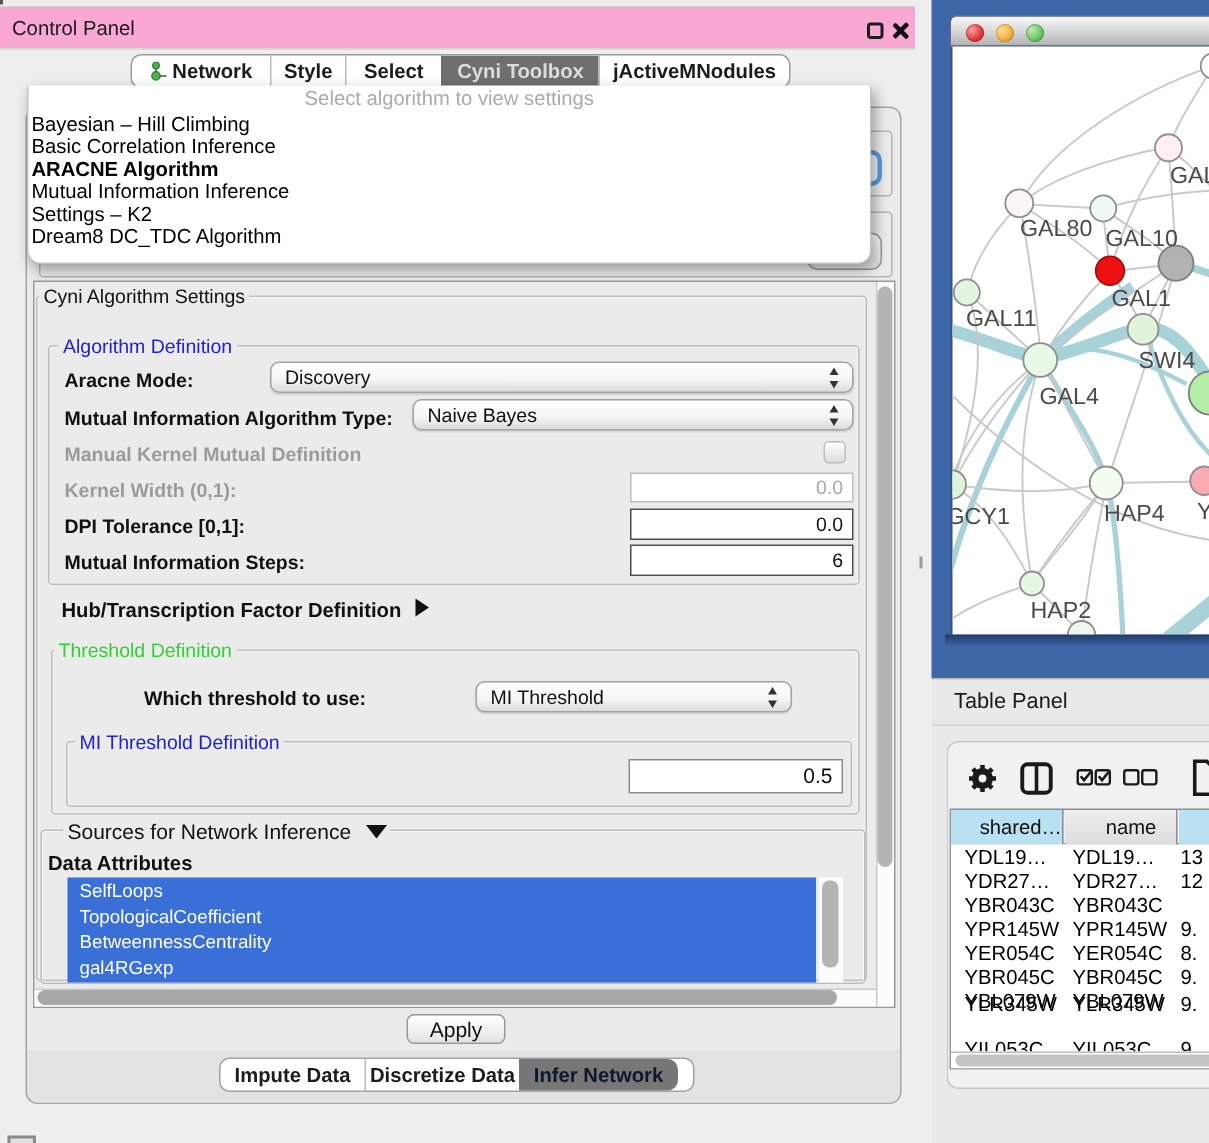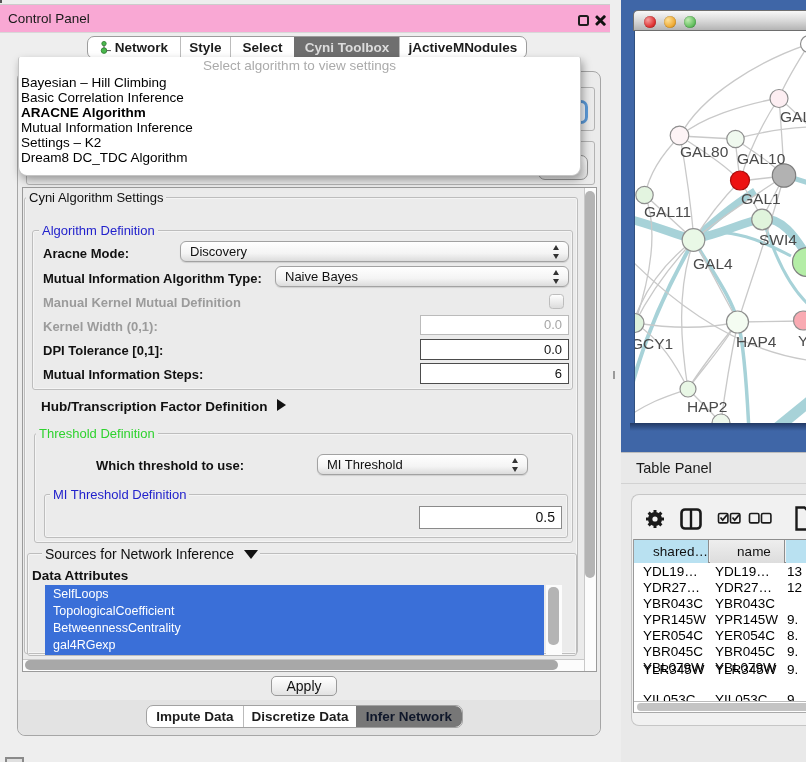--- a/index.html
+++ b/index.html
@@ -152,21 +152,21 @@
   <div class="sb-thumb" style="left:585px; top:191px; width:10px; height:387px;"></div>
   <div class="sb-track" style="left:23px; top:659px; width:561px; height:12px; border-top:1px solid #c9c9c9;"></div>
   <div class="sb-thumb" style="left:25px; top:660px; width:533px; height:10px; background:#a8a8a8;"></div>
 
   <div class="abs" style="left:271px; top:676px; width:66px; height:20px; background:linear-gradient(#ffffff,#efefef 60%,#e2e2e2); border:1px solid #9a9a9a; border-radius:5px; text-align:center; line-height:18px; font-size:14px;">Apply</div>
 
   <div class="abs" style="left:18px; top:700px; width:582px; height:35px; background:#e3e3e3; border-radius:0 0 8px 8px;"></div>
 
   <div id="bottabs" class="abs">
     <div class="bt" style="width:96px;">Impute Data</div>
-    <div class="bt" style="width:113px; border-left:1px solid #bbbbbb;">Discretize Data</div>
+    <div class="bt" style="width:103px; border-left:1px solid #bbbbbb;">Discretize Data</div>
     <div class="bt sel" style="width:106px;">Infer Network</div>
   </div>
 
   <div class="abs" style="left:5px; top:757px; width:19px; height:14px; border:2px solid #8a8a8a; background:#e0e0e0;"></div>
 
   <div id="desktop" class="abs"></div>
   <div id="mactitle" class="abs">
     <span class="light" style="left:10px; background:radial-gradient(circle at 4px 4px, #f5a0a0, #e03535 60%, #a41818); box-shadow:inset 0 0 1px #7d1414;"></span>
     <span class="light" style="left:30px; background:radial-gradient(circle at 4px 4px, #fde098, #f0ad38 60%, #b97a12); box-shadow:inset 0 0 1px #8a5c0d;"></span>
     <span class="light" style="left:50px; background:radial-gradient(circle at 4px 4px, #c2ecb3, #67c162 60%, #2f8a33); box-shadow:inset 0 0 1px #246b27;"></span>

